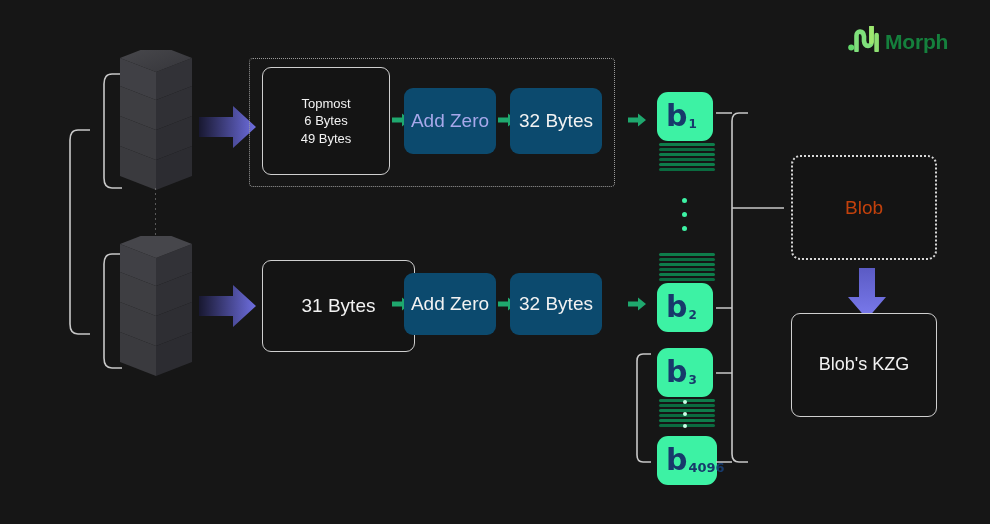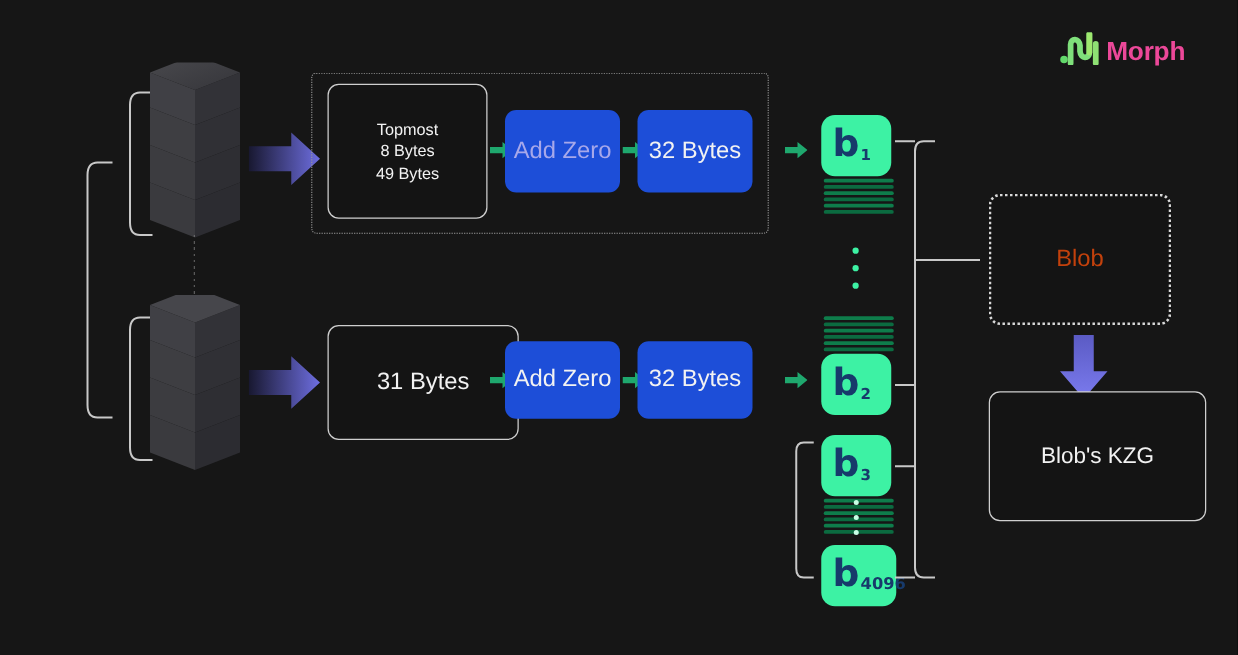--- a/index.html
+++ b/index.html
@@ -5,21 +5,21 @@
   html,body{margin:0;padding:0;background:#0d0d0d;}
   body{font-family:"Liberation Sans","DejaVu Sans",sans-serif;}
   #stage{
     position:relative;width:990px;height:524px;
     background:#161616;
     overflow:hidden;
   }
   
   #logo{position:absolute;left:848px;top:26px;display:flex;align-items:center;gap:5px;}
   #logo .mark{display:block;}
-  #logo .wordmark{color:#ec4899;font-size:21px;font-weight:bold;letter-spacing:-.2px;line-height:1;}
+  #logo .wordmark{color:#15803d;font-size:21px;font-weight:bold;letter-spacing:-.2px;line-height:1;}
   
   .cube-stack{position:absolute;}
   .cube-stack svg{display:block;}
   .stack-link{position:absolute;left:155px;top:188px;width:1px;height:58px;
     background:repeating-linear-gradient(to bottom,#7d7d7d 0 2px,transparent 2px 5px);opacity:.65;}
   
   .brk{position:absolute;}
   .brk svg{display:block;}
   
   .parrow{position:absolute;}
@@ -32,21 +32,21 @@
   
   .box{
     position:absolute;display:flex;align-items:center;justify-content:center;
     text-align:center;box-sizing:border-box;
   }
   .box-outline{
     background:#141414;border:1.5px solid #cfcfcf;border-radius:9px;
     color:#f2f2f2;
   }
   .box-gray{
-    background:#1d4ed8;border-radius:9px;color:#f2f2f2;
+    background:#0c4a6e;border-radius:9px;color:#f2f2f2;
   }
   .box-dotted{
     background:#141414;border:2px dotted #d8d8d8;border-radius:9px;color:#c2410c;
   }
   .box .lines{line-height:1.33;}
   
   .t-lavender{color:#a7a8ea;}
   
   .garrow{position:absolute;}
   .garrow svg{display:block;}
@@ -177,21 +177,21 @@
       </defs>
       <path d="M0,13 L34,13 L34,2 L57,23 L34,44 L34,33 L0,33 Z" fill="url(#pg2)"></path>
     </svg>
   </div>
 
   <div id="row1-group"></div>
 
   <div class="box box-outline" style="left:262px;top:67px;width:128px;height:108px;font-size:13px;">
     <div class="lines">
       <div>Topmost</div>
-      <div>8 Bytes</div>
+      <div>6 Bytes</div>
       <div>49 Bytes</div>
     </div>
   </div>
 
   <div class="garrow" style="left:392px;top:113px;">
     <svg width="18" height="14" viewBox="0 0 18 14">
       <path d="M0,4.5 L10,4.5 L10,0.5 L18,7 L10,13.5 L10,9.5 L0,9.5 Z" fill="#1fa86e"></path>
     </svg>
   </div>
 
@@ -332,19 +332,19 @@
       <defs>
         <linearGradient id="pg3" x1="0" y1="0" x2="0" y2="1">
           <stop offset="0" stop-color="#5b5bc4"></stop>
             <stop offset="1" stop-color="#7b7bee"></stop>
         </linearGradient>
       </defs>
       <path d="M13,0 L29,0 L29,29 L40,29 L21,51 L2,29 L13,29 Z" fill="url(#pg3)"></path>
     </svg>
   </div>
 
-  <div class="box box-outline" style="left:791px;top:313px;width:174px;height:104px;font-size:18px;">
+  <div class="box box-outline" style="left:791px;top:313px;width:146px;height:104px;font-size:18px;">
     <div class="lines">
       <div>Blob's KZG</div>
     </div>
   </div>
 
 </div>
 
 </body></html>

